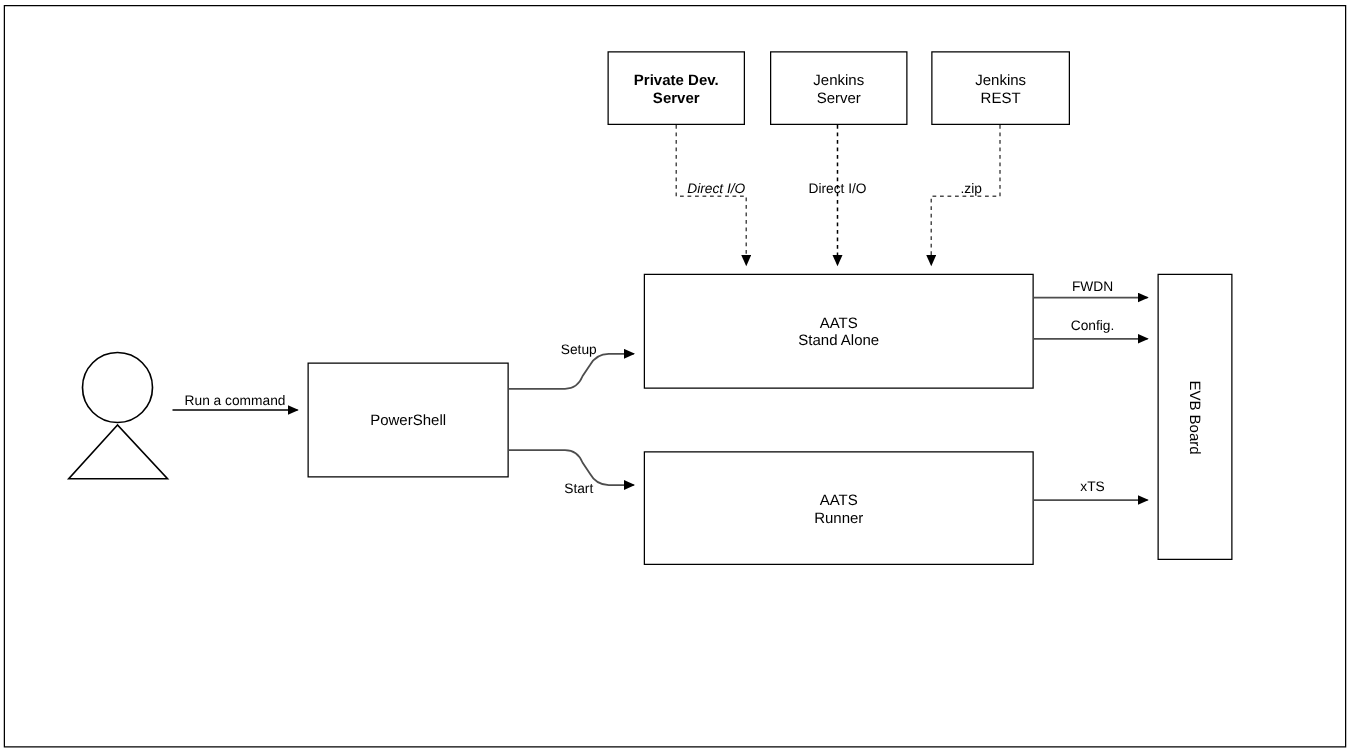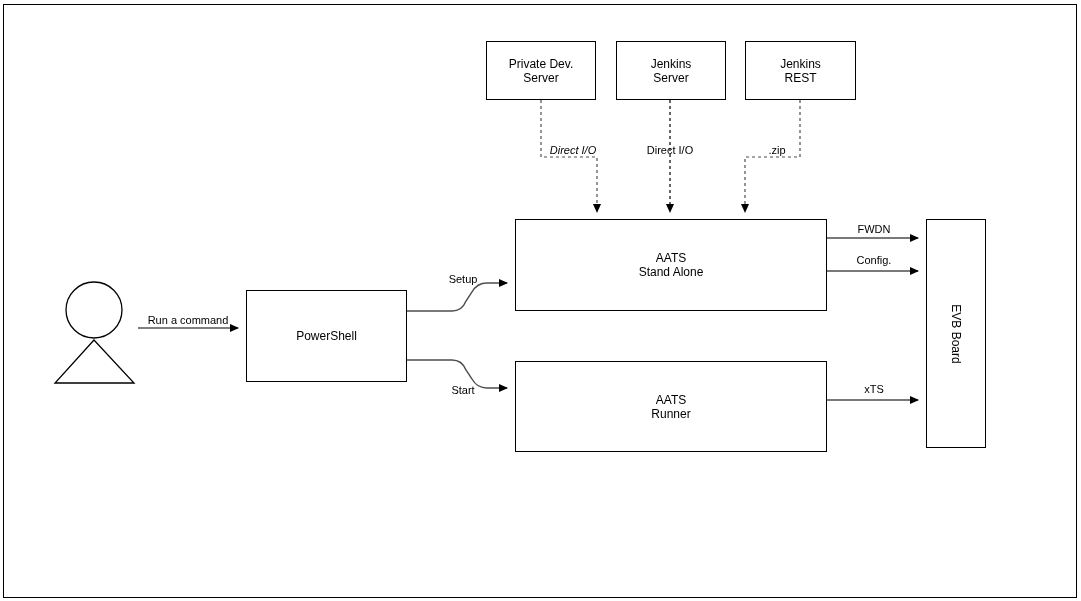--- a/index.html
+++ b/index.html
@@ -39,21 +39,21 @@
     color: #000000;
     font-family: "Liberation Sans", sans-serif;
     font-size: 12px;
     line-height: 14px;
     white-space: pre-line;
   }
   .node-label {
     display: block;
     white-space: pre-line;
   }
-  #node-private-dev   { left: 486px; top: 41px;  width: 110px; height: 59px; }
+  #node-private-dev   { left: 486px; top: 41px;  width: 110px; height: 59px; font-weight: bold; }
   #node-jenkins-server{ left: 616px; top: 41px;  width: 110px; height: 59px; }
   #node-jenkins-rest  { left: 745px; top: 41px;  width: 111px; height: 59px; }
   #node-aats-standalone { left: 515px; top: 219px; width: 312px; height: 92px; }
   #node-aats-runner   { left: 515px; top: 361px; width: 312px; height: 91px; }
   #node-powershell    { left: 246px; top: 290px; width: 161px; height: 92px; text-align: right; }
   #node-evb-board     { left: 926px; top: 219px; width: 60px;  height: 229px; }
   #node-evb-board .node-label {
     transform: rotate(90deg);
     transform-origin: center center;
     white-space: nowrap;

